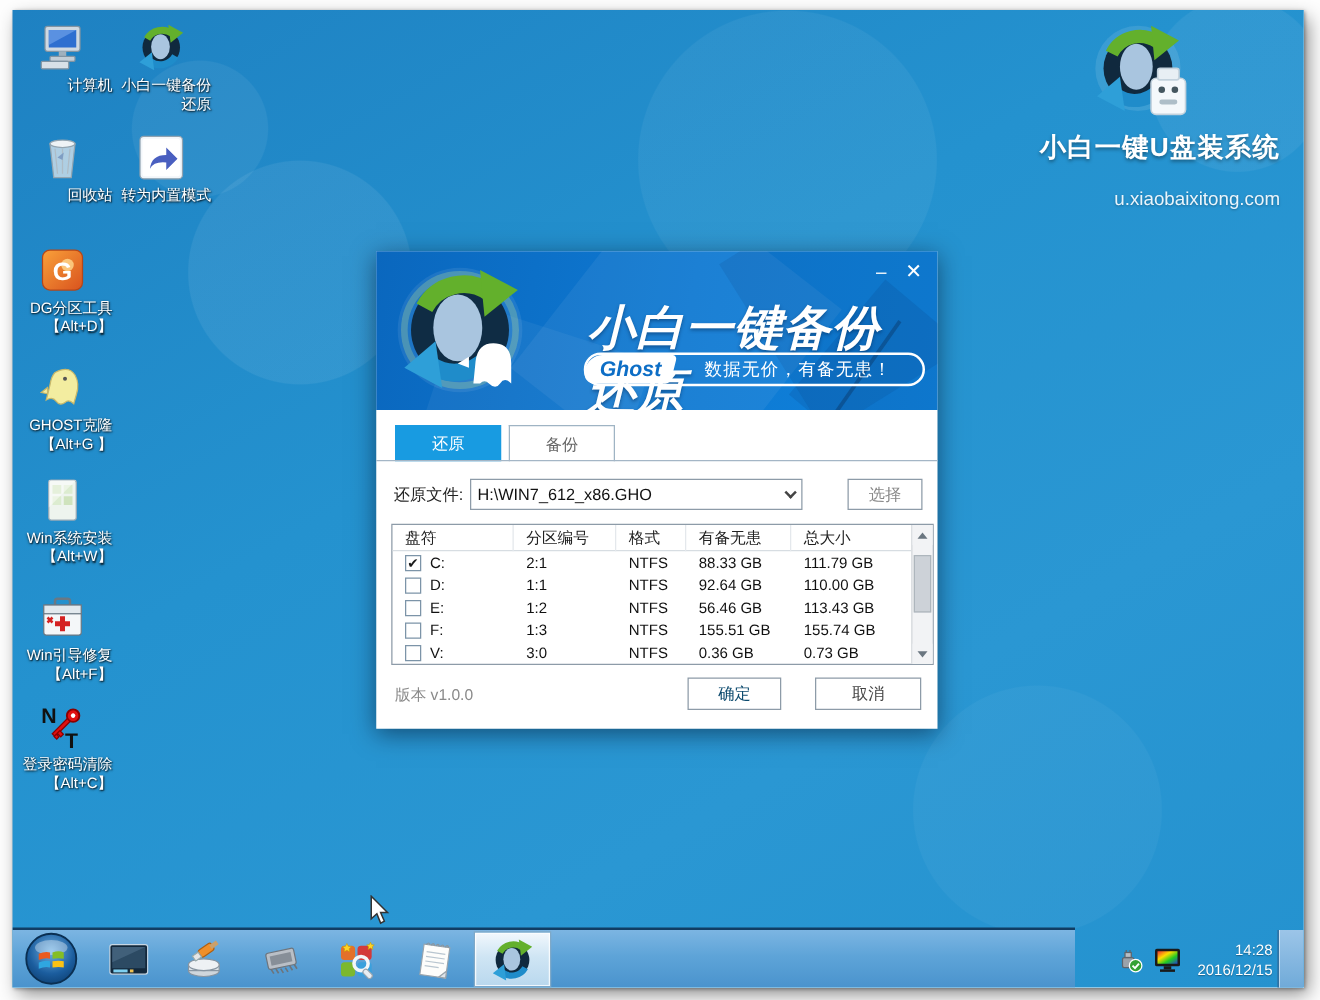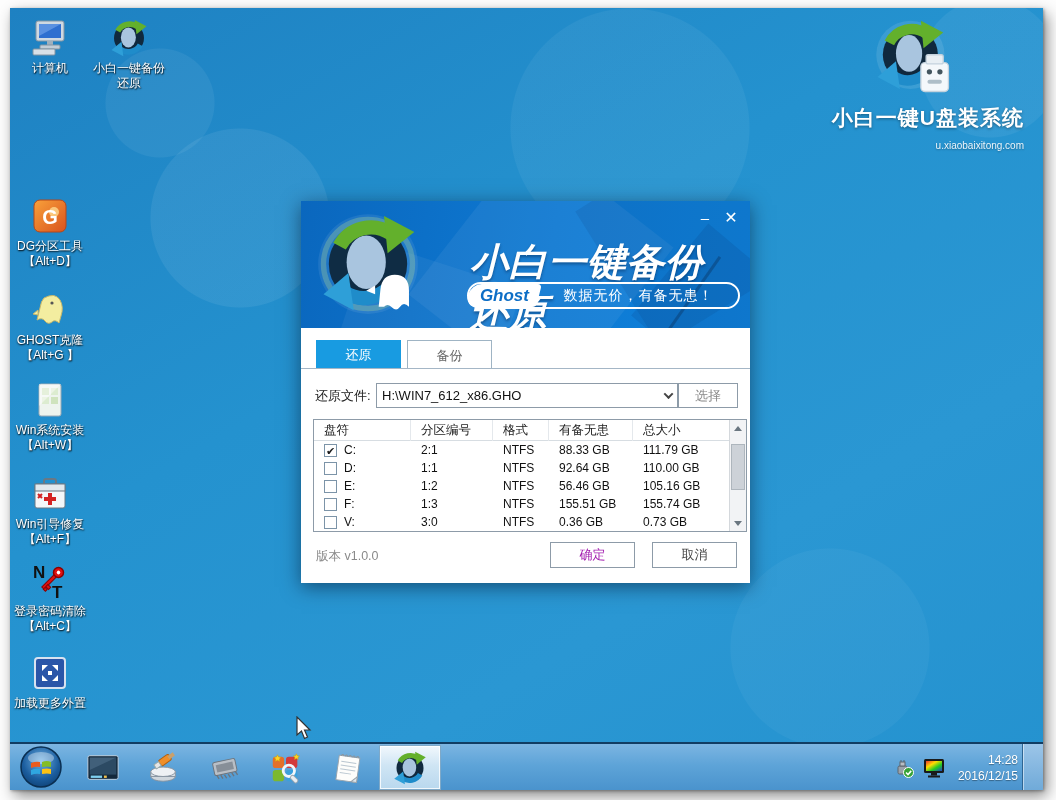--- a/index.html
+++ b/index.html
@@ -12,31 +12,31 @@
     background:
       radial-gradient(circle 90px at 230px 210px, rgba(255,255,255,.07) 0 89px, transparent 90px),
       radial-gradient(circle 55px at 150px 95px,  rgba(255,255,255,.06) 0 54px, transparent 55px),
       radial-gradient(circle 120px at 620px 120px, rgba(255,255,255,.05) 0 119px, transparent 120px),
       radial-gradient(circle 70px at 980px 60px,  rgba(255,255,255,.06) 0 69px, transparent 70px),
       radial-gradient(circle 100px at 820px 640px, rgba(255,255,255,.04) 0 99px, transparent 100px),
       linear-gradient(150deg,#1e81c2 0%, #2492cf 40%, #2a97d3 70%, #2492cf 100%);
     box-shadow: 4px 6px 14px rgba(0,0,0,.45), 1px 1px 3px rgba(0,0,0,.35); }
 
   
-  .dicon { position:absolute; width:80px; text-align:center; cursor:default; }
+  .dicon { position:absolute; width:80px; text-align:right; cursor:default; }
   .dicon .ic { width:40px; height:40px; margin:0 auto; display:block; }
   .dicon .lbl { margin-top:3px; font-size:12px; line-height:15px; color:#fff;
     white-space:pre-line; text-shadow:0 1px 2px rgba(0,0,0,.75), 1px 1px 1px rgba(0,0,0,.5); }
 
   
   #branding { position:absolute; left:792px; top:10px; width:222px; text-align:right; }
   #branding .blogo { width:84px; height:84px; margin:0 auto; display:block; }
   #branding .btitle { margin-top:2px; font-size:21px; font-weight:bold; color:#fff;
     text-shadow:0 1px 3px rgba(0,0,0,.4); letter-spacing:1px; }
-  #branding .burl { margin-top:8px; font-size:10px; color:#eaf5fc; text-shadow:0 1px 2px rgba(0,0,0,.3); }
+  #branding .burl { margin-top:19px; font-size:15px; color:#eaf5fc; text-shadow:0 1px 2px rgba(0,0,0,.3); }
 
   
   #dialog { position:absolute; left:291px; top:193px; width:449px; height:382px;
     background:#fff; box-shadow:0 4px 18px rgba(0,10,30,.5); }
   #banner { position:absolute; left:0; top:0; width:449px; height:127px; overflow:hidden;
     background:linear-gradient(100deg,#0a67be 0%, #0e79d2 55%, #0f82dc 100%); }
   .poly { position:absolute; }
   #banner .p1 { left:150px; top:-30px; width:180px; height:200px; background:rgba(255,255,255,.06); transform:rotate(38deg); }
   #banner .p2 { left:300px; top:-60px; width:220px; height:160px; background:rgba(10,40,90,.10); transform:rotate(-32deg); }
   #banner .p3 { left:40px;  top:60px;  width:160px; height:160px; background:rgba(255,255,255,.05); transform:rotate(18deg); }
@@ -57,21 +57,21 @@
 
   
   .tab { position:absolute; top:139px; height:29px; width:85px; text-align:center;
     font-size:13px; line-height:29px; cursor:pointer; }
   #tab-restore { left:15px; background:#189be1; color:#fff; }
   #tab-backup  { left:106px; background:#fff; color:#666; border:1px solid #9fb4c4; border-bottom:none; }
   .tabline { position:absolute; left:0; top:167px; width:449px; height:1px; background:#a4b6c6; }
 
   
   .flabel { position:absolute; left:14px; top:182px; height:25px; line-height:25px; font-size:13px; color:#222; }
-  .combo { position:absolute; left:75px; top:182px; width:302px; height:25px; background:#fff;
+  .combo { position:absolute; left:75px; top:182px; width:266px; height:25px; background:#fff;
     border:1px solid #8d9ba8; display:flex; align-items:center; }
   .combo .cval { flex:1; font-size:13px; color:#111; padding-left:5px; white-space:nowrap; overflow:hidden; }
   .combo .carr { width:18px; height:100%; display:flex; align-items:center; justify-content:center; }
   .combo .carr i { width:7px; height:7px; border-right:2px solid #444; border-bottom:2px solid #444;
     transform:rotate(45deg) translate(-1px,-1px); }
   .btn { position:absolute; background:#fff; border:1px solid #8d9ba8; text-align:center;
     font-size:13px; color:#555; cursor:pointer; }
   #btn-select { left:377px; top:182px; width:60px; height:25px; line-height:23px; color:#888; }
 
   
@@ -90,25 +90,25 @@
   .sbar { width:17px; background:#f2f3f5; border-left:1px solid #d4d8dc; display:flex; flex-direction:column; }
   .sarr { height:16px; display:flex; align-items:center; justify-content:center; background:#f2f3f5; }
   .sarr i { width:0; height:0; border-left:4px solid transparent; border-right:4px solid transparent; }
   .sarr.up i { border-bottom:5px solid #6a7680; }
   .sarr.dn i { border-top:5px solid #6a7680; }
   .strack { flex:1; position:relative; }
   .sthumb { position:absolute; left:1px; top:8px; width:14px; height:46px; background:#cdd2d8; border:1px solid #aeb6bd; }
 
   
   .version { position:absolute; left:15px; top:347px; font-size:12.5px; color:#8a8a8a; }
-  #btn-ok { left:249px; top:341px; width:85px; height:26px; line-height:24px; color:#a21caf; }
+  #btn-ok { left:249px; top:341px; width:75px; height:26px; line-height:24px; color:#0c4a6e; }
   #btn-cancel { left:351px; top:341px; width:85px; height:26px; line-height:24px; color:#444; }
 
   
-  #taskbar { position:absolute; left:0; bottom:0; width:1033px; height:48px;
+  #taskbar { position:absolute; left:0; bottom:0; width:850px; height:48px;
     background:linear-gradient(#7cb5e2 0%, #5ea4d8 45%, #4a93cd 100%);
     border-top:2px solid #113d63; }
   .tbtn { position:absolute; top:3px; width:42px; height:42px; display:flex; align-items:center; justify-content:center; cursor:pointer; }
   .tbtn svg { width:34px; height:34px; }
   #task-active { position:absolute; left:369px; top:1px; width:62px; height:45px;
     background:linear-gradient(#f2f8fd, #cfe5f4 45%, #b9d8ee); border:1px solid #7fa9c8;
     box-shadow:inset 0 0 0 1px rgba(255,255,255,.8); display:flex; align-items:center; justify-content:center; cursor:pointer; }
   #task-active svg { width:36px; height:36px; }
   #startorb { position:absolute; left:9px; top:1px; width:44px; height:44px; cursor:pointer; }
   .tray { position:absolute; top:0; height:48px; display:flex; align-items:center; }
@@ -145,21 +145,38 @@
       <ellipse cx="31" cy="31" rx="12" ry="16" fill="#a9c5df"></ellipse>
       <path d="M14 21 A22 22 0 0 1 46 14" fill="none" stroke="#63b02c" stroke-width="9"></path>
       <path d="M41 3 L60 13 L44 26 Z" fill="#63b02c"></path>
       <path d="M50 43 A22 22 0 0 1 18 50" fill="none" stroke="#1f8cca" stroke-width="9"></path>
       <path d="M23 61 L4 51 L20 38 Z" fill="#2e9fd8"></path>
     </svg>
     <div class="lbl">小白一键备份
 还原</div>
   </div>
 
-
+  <div class="dicon" style="left:0px;top:98px">
+    <svg class="ic" viewBox="0 0 40 40">
+      <path d="M10 9 L30 9 L27 36 L13 36 Z" fill="#dfe7ec" fill-opacity=".75" stroke="#93a5b1"></path>
+      <ellipse cx="20" cy="9" rx="10" ry="3" fill="#eef3f6" stroke="#93a5b1"></ellipse>
+      <path d="M14 13 L16 33 M20 13 L20 33 M26 13 L24 33" stroke="#aebcc6" fill="none"></path>
+      <path d="M16 20 l5 -4 l-1 6 z" fill="#7f9ec4"></path>
+    </svg>
+    <div class="lbl">回收站</div>
+  </div>
+
+  <div class="dicon" style="left:79px;top:98px">
+    <svg class="ic" viewBox="0 0 40 40">
+      <rect x="3" y="3" width="34" height="34" rx="3" fill="#f2f6fa" stroke="#90a2b0"></rect>
+      <rect x="5" y="5" width="30" height="30" rx="2" fill="#fff"></rect>
+      <path d="M11 29 q1 -11 13 -11 l0 -6 9 9 -9 9 0 -6 q-10 -1 -13 5 z" fill="#4a5fc0"></path>
+    </svg>
+    <div class="lbl">转为内置模式</div>
+  </div>
 
   <div class="dicon" style="left:0px;top:188px">
     <svg class="ic" viewBox="0 0 40 40">
       <defs>
           <linearGradient id="dg" x1="0" y1="0" x2="1" y2="1">
         <stop offset="0" stop-color="#f9a13a"></stop>
             <stop offset="1" stop-color="#d9531e"></stop>
           </linearGradient>
         </defs>
       <rect x="4" y="4" width="32" height="32" rx="6" fill="url(#dg)" stroke="#b4471a"></rect>
@@ -215,28 +232,20 @@
         <circle cx="20" cy="8" r="1.8" fill="#fff"></circle>
         <rect x="18.4" y="13" width="3.2" height="17" fill="#e01010" stroke="#8a0000" stroke-width="1"></rect>
         <rect x="21" y="24" width="4" height="3" fill="#e01010" stroke="#8a0000" stroke-width="1"></rect>
         <rect x="21" y="28" width="3" height="2.5" fill="#e01010" stroke="#8a0000" stroke-width="1"></rect>
       </g>
     </svg>
     <div class="lbl">登录密码清除
 【Alt+C】</div>
   </div>
 
-  <div class="dicon" style="left:0px;top:645px">
-    <svg class="ic" viewBox="0 0 40 40">
-      <rect x="5" y="5" width="30" height="30" rx="3" fill="#2a55a8" stroke="#d8e2f0" stroke-width="2"></rect>
-      <path d="M12 12 l6 0 -6 6 z M28 12 l0 6 -6 -6 z M12 28 l0 -6 6 6 z M28 28 l-6 0 6 -6 z" fill="#fff"></path>
-      <rect x="18" y="18" width="4" height="4" fill="#fff"></rect>
-    </svg>
-    <div class="lbl">加载更多外置</div>
-  </div>
 
   <div id="branding">
     <svg class="blogo" viewBox="0 0 64 64">
       <circle cx="30" cy="28" r="26" fill="rgba(255,255,255,.10)"></circle>
       <circle cx="30" cy="28" r="21" fill="#10293e"></circle>
       <ellipse cx="29" cy="27" rx="10" ry="14" fill="#a9c5df"></ellipse>
       <path d="M14 19 A19 19 0 0 1 42 12" fill="none" stroke="#63b02c" stroke-width="8"></path>
       <path d="M38 2 L55 11 L40 23 Z" fill="#63b02c"></path>
       <path d="M45 37 A19 19 0 0 1 17 44" fill="none" stroke="#1f8cca" stroke-width="8"></path>
       <path d="M22 54 L5 45 L19 33 Z" fill="#2e9fd8"></path>
@@ -325,21 +334,21 @@
           <div class="tc">110.00 GB</div>
         </div>
         <div class="trow">
           <div class="c0">
               <span class="cb"></span>
               <span>E:</span>
             </div>
           <div class="tc">1:2</div>
           <div class="tc">NTFS</div>
           <div class="tc">56.46 GB</div>
-          <div class="tc">105.16 GB</div>
+          <div class="tc">113.43 GB</div>
         </div>
         <div class="trow">
           <div class="c0">
               <span class="cb"></span>
               <span>F:</span>
             </div>
           <div class="tc">1:3</div>
           <div class="tc">NTFS</div>
           <div class="tc">155.51 GB</div>
           <div class="tc">155.74 GB</div>

